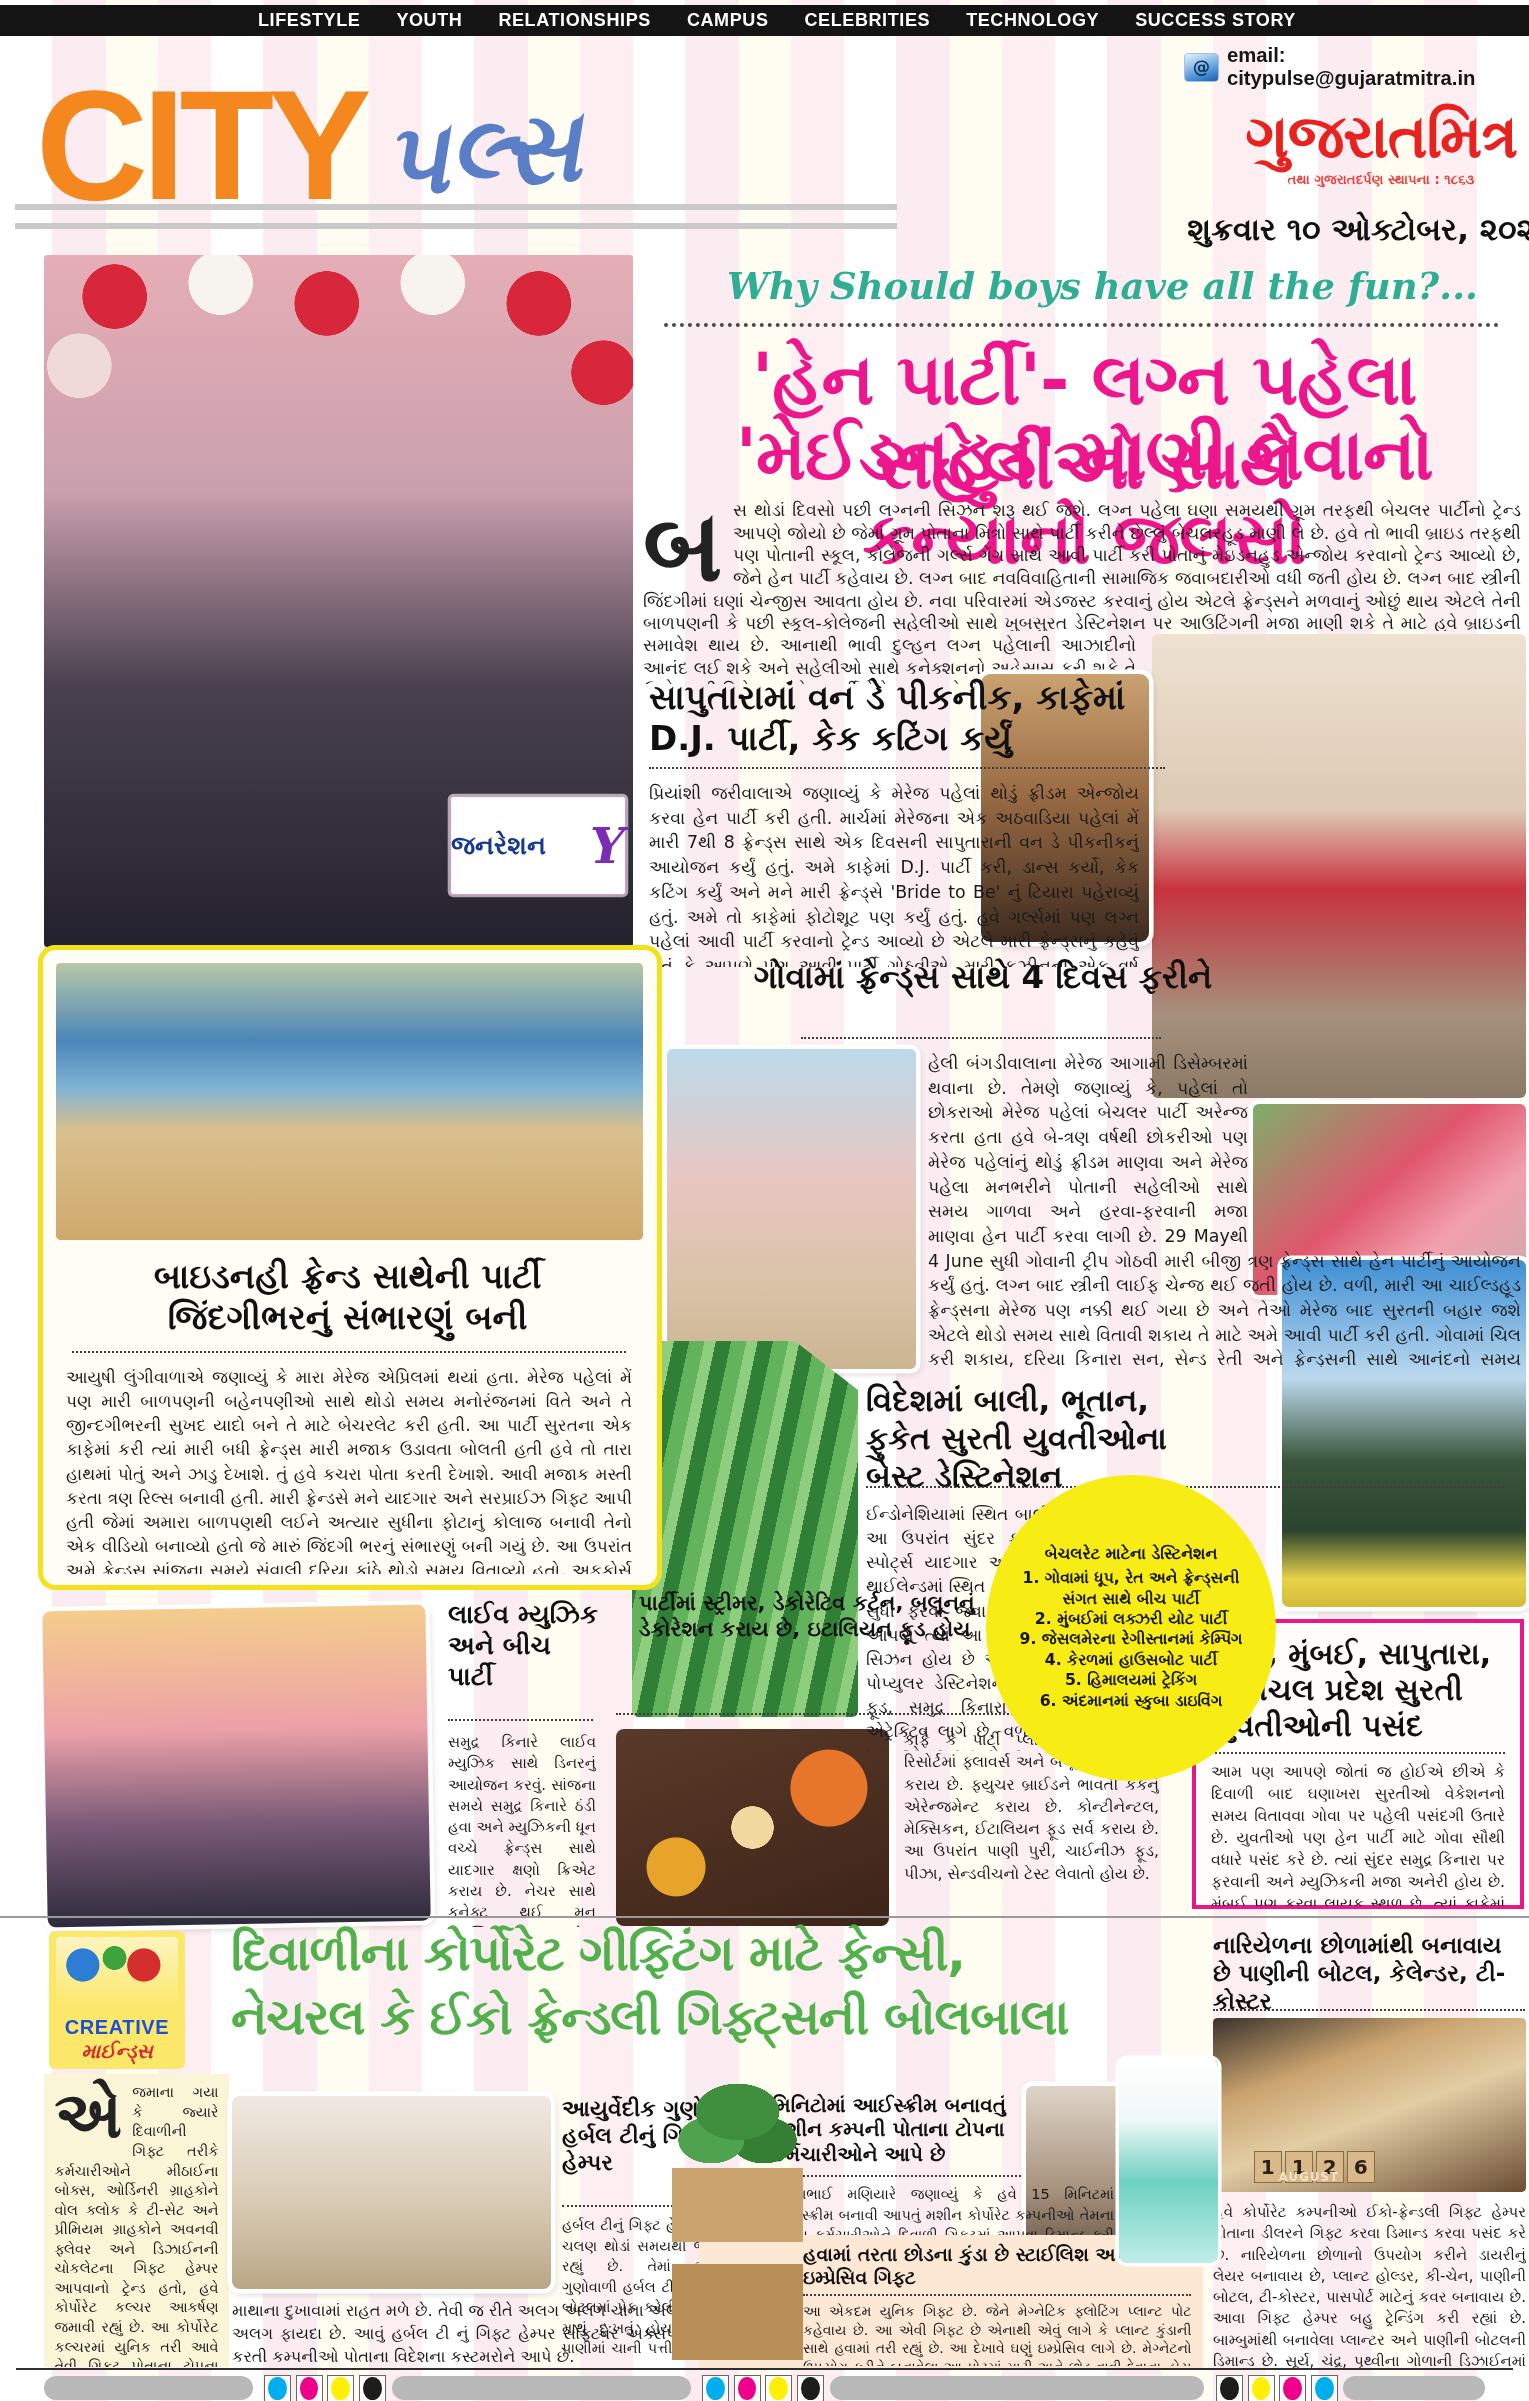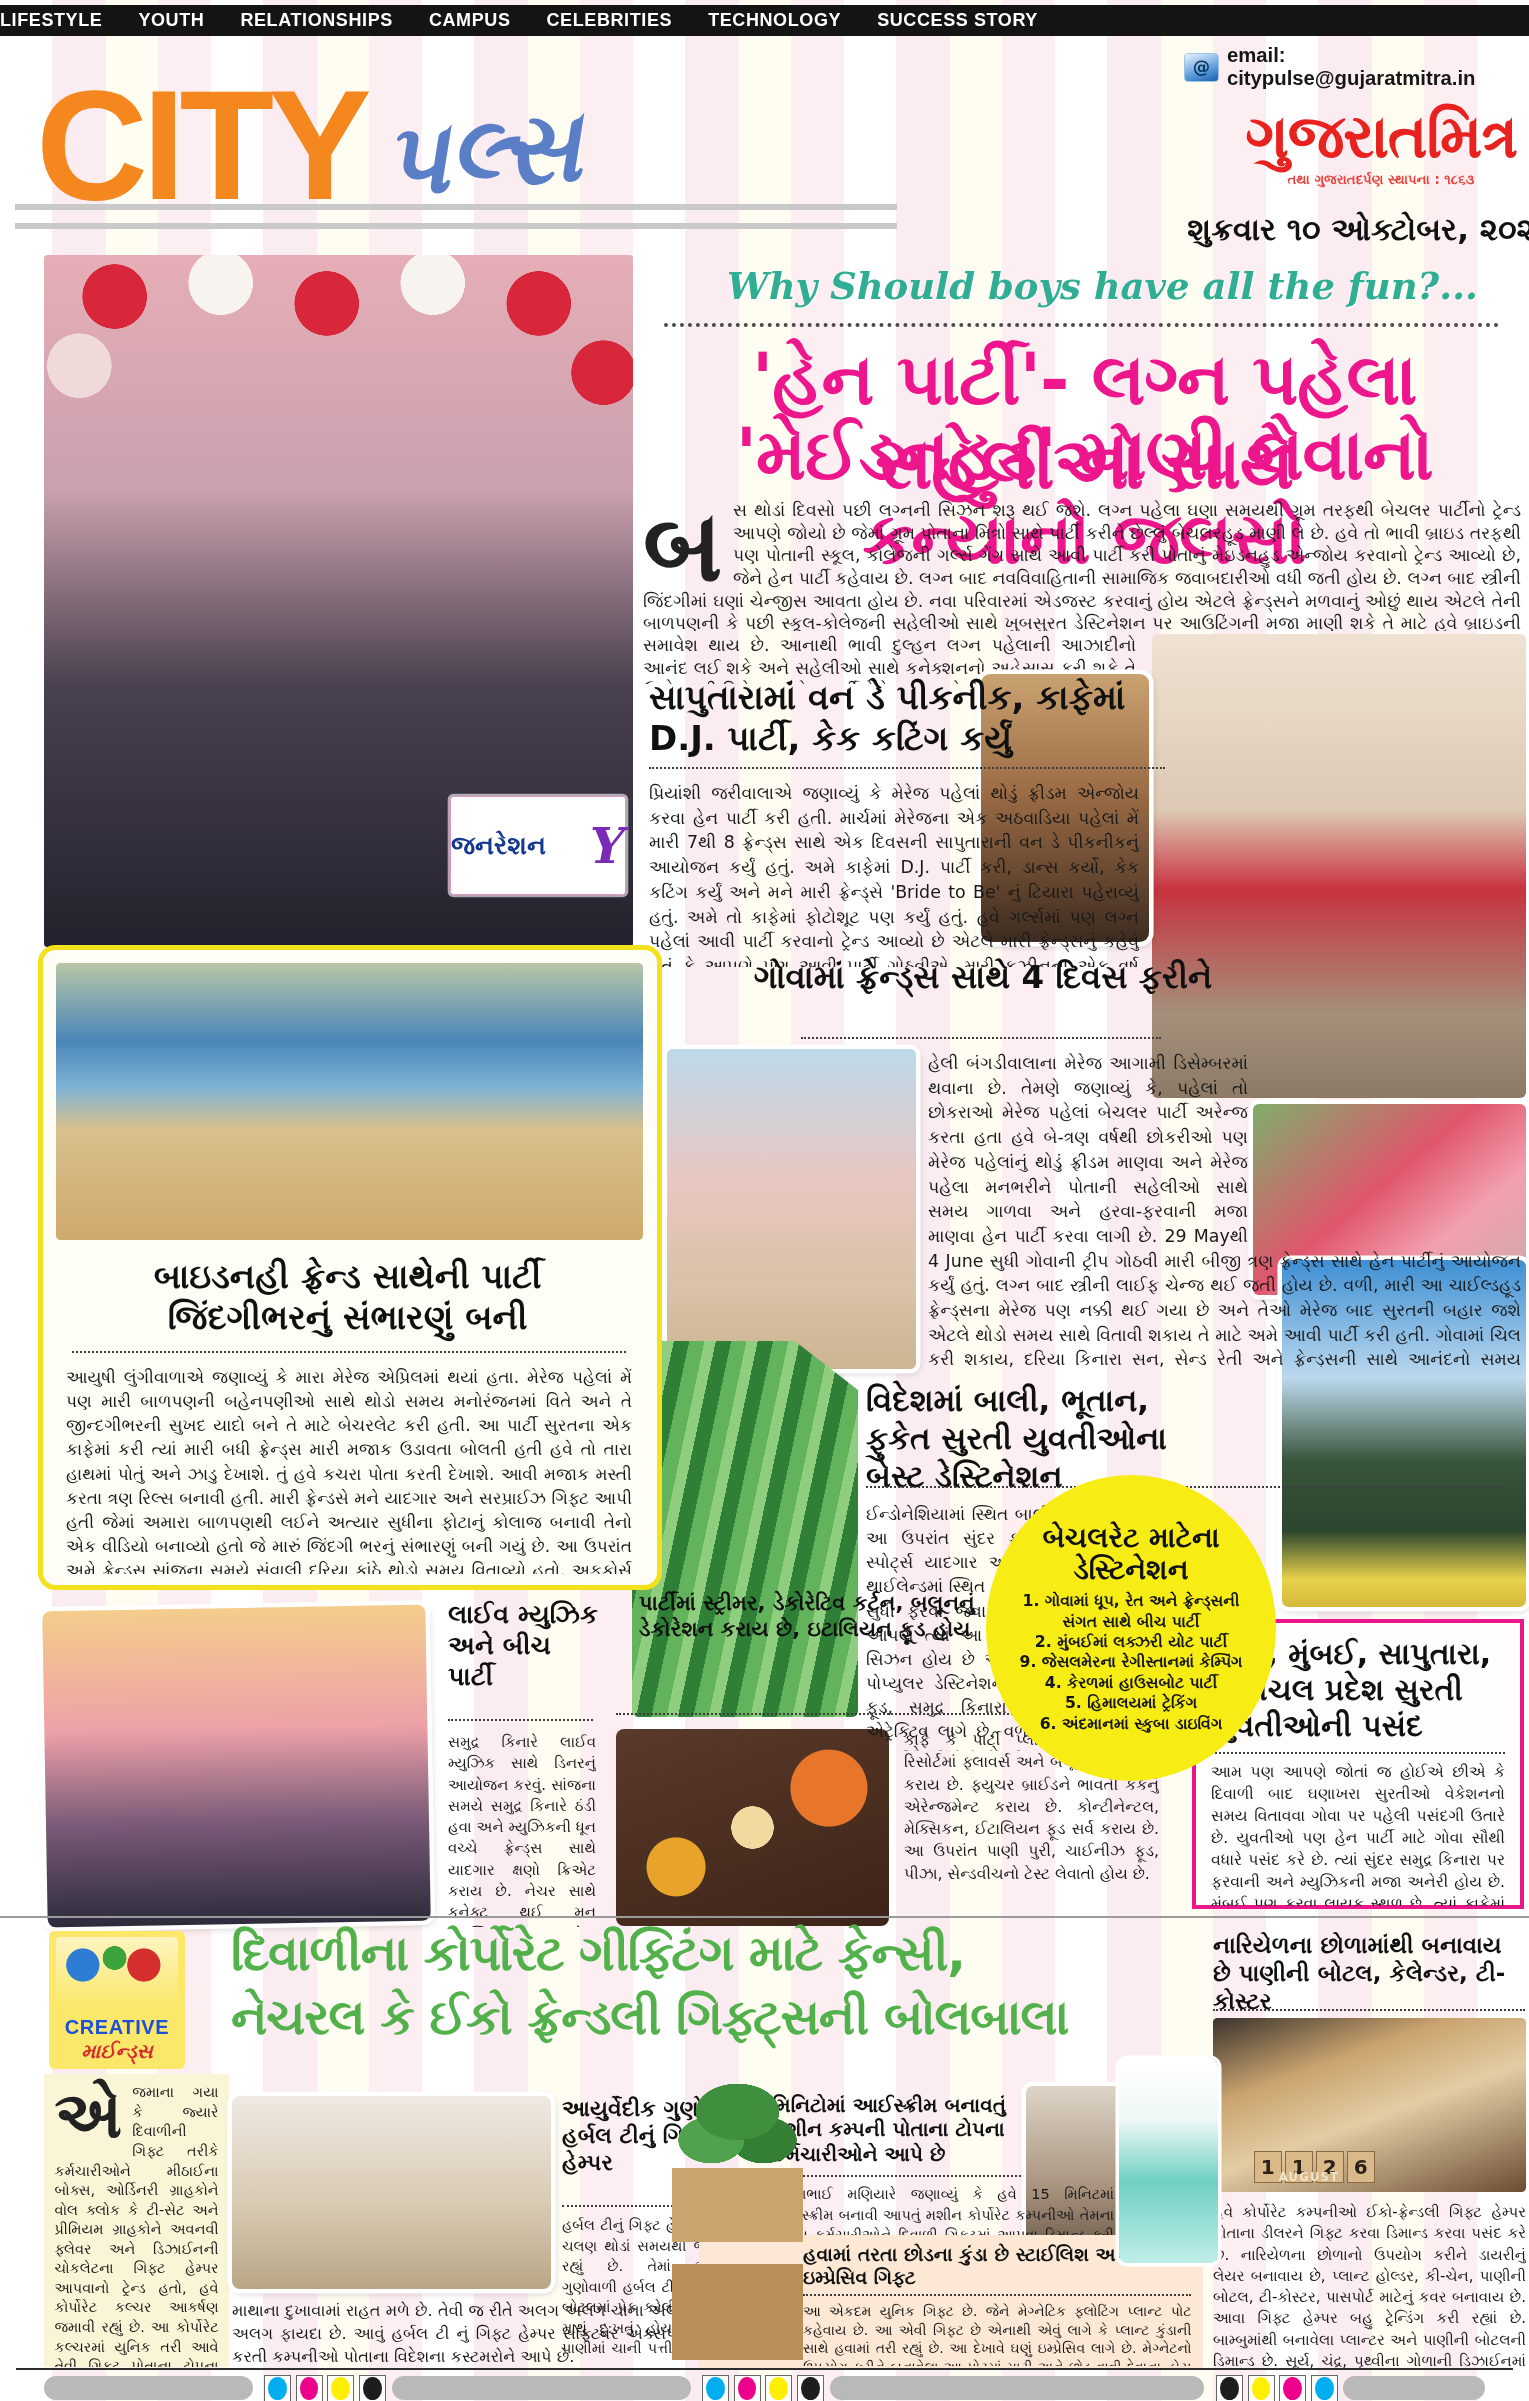--- a/index.html
+++ b/index.html
@@ -5,21 +5,21 @@
   html,body{margin:0;padding:0;}
   body{font-family:"DejaVu Sans",sans-serif;background:#e8e8e8;}
   .page{position:relative;width:1529px;height:2401px;margin:0 auto;overflow:hidden;
     background:
       repeating-linear-gradient(90deg,
         #ffffff 0 52px,#fbecf2 52px 106px,
         #fffdf2 106px 158px,#fdeef1 158px 211px);
   }
   
   .nav{position:absolute;top:4.6px;left:0;width:100%;height:31px;background:#141414;
-       display:flex;align-items:center;gap:36px;box-sizing:border-box;}
+       display:flex;align-items:center;gap:36px;padding-left:258px;box-sizing:border-box;}
   .nav span{color:#fff;font-family:"Liberation Sans",sans-serif;font-weight:bold;
        font-size:18px;letter-spacing:0.6px;white-space:nowrap;cursor:pointer;}
   
   .mast-line{position:absolute;left:14.5px;width:882px;height:6.4px;background:#c9c9c9;}
   .city{position:absolute;top:68px;left:36px;font-family:"Liberation Sans",sans-serif;
         font-size:155px;font-weight:800;color:#f5871f;letter-spacing:-5.8px;line-height:1;}
   .pulse{position:absolute;top:103px;left:383px;font-family:"DejaVu Serif",serif;
         font-size:100px;font-weight:bold;font-style:italic;color:#5b7fc7;transform:rotate(-5deg);line-height:1;}
   .email-row{position:absolute;top:44px;left:1184px;display:flex;align-items:center;gap:8.1px;cursor:pointer;}
   .email-ico{width:34px;height:27px;border-radius:4.6px;background:linear-gradient(160deg,#eaf4ff,#4a8fd4 70%,#1d5fa8);
@@ -92,21 +92,21 @@
   .a1-body{top:781px;left:649px;width:490px;height:186px;font-size:17.4px;}
   .a2-h{position:absolute;top:958px;left:690px;width:586px;text-align:center;font-size:32.5px;}
   .a2-rule{top:1037px;left:801px;width:360px;}
   .a2-body{top:1051px;left:928px;width:593px;height:316px;font-size:17.4px;}
   .a3-h{position:absolute;top:1382px;left:866px;width:325px;font-size:31px;}
   .a3-rule{top:1486px;left:866px;width:638px;}
   .a3-body{top:1502px;left:866px;width:302px;height:249px;font-size:17px;}
   .circle{position:absolute;top:1475px;left:986px;width:290px;height:306px;background:#f7ec13;
       border-radius:50%;z-index:6;display:flex;flex-direction:column;align-items:center;
       justify-content:center;text-align:center;box-sizing:border-box;padding:20px 25.5px;}
-  .circle .ct{font-weight:800;font-size:28px;color:#111;line-height:1.15;margin-bottom:5px;}
+  .circle .ct{font-weight:800;font-size:16px;color:#111;line-height:1.15;margin-bottom:5px;}
   .circle .ci{font-weight:bold;font-size:15.7px;color:#161616;line-height:1.3;}
   .pinkbox{position:absolute;top:1619px;left:1192px;width:332px;height:290px;box-sizing:border-box;
       border:4.1px solid #e9178a;background:#fffdfb;z-index:4;padding:12.8px 15px;}
   .pb-h{font-size:30px;line-height:1.2;}
   .pb-rule{position:relative;border-top:2.9px dotted #3c3c3c;margin:8.1px 0 7px 0;}
   .pb-body{position:relative;font-size:15.7px;line-height:1.4;text-align:justify;color:#191919;
       height:145px;overflow:hidden;}
   .p8{top:1608px;left:45px;width:383px;height:316px;transform:rotate(-1deg);
       background:linear-gradient(180deg,#f4cd8c 0%,#eda1a8 38%,#7a5a78 68%,#2d2b3b 100%);}
   .mu-h{position:absolute;top:1599px;left:448px;width:151px;font-size:25.5px;}

